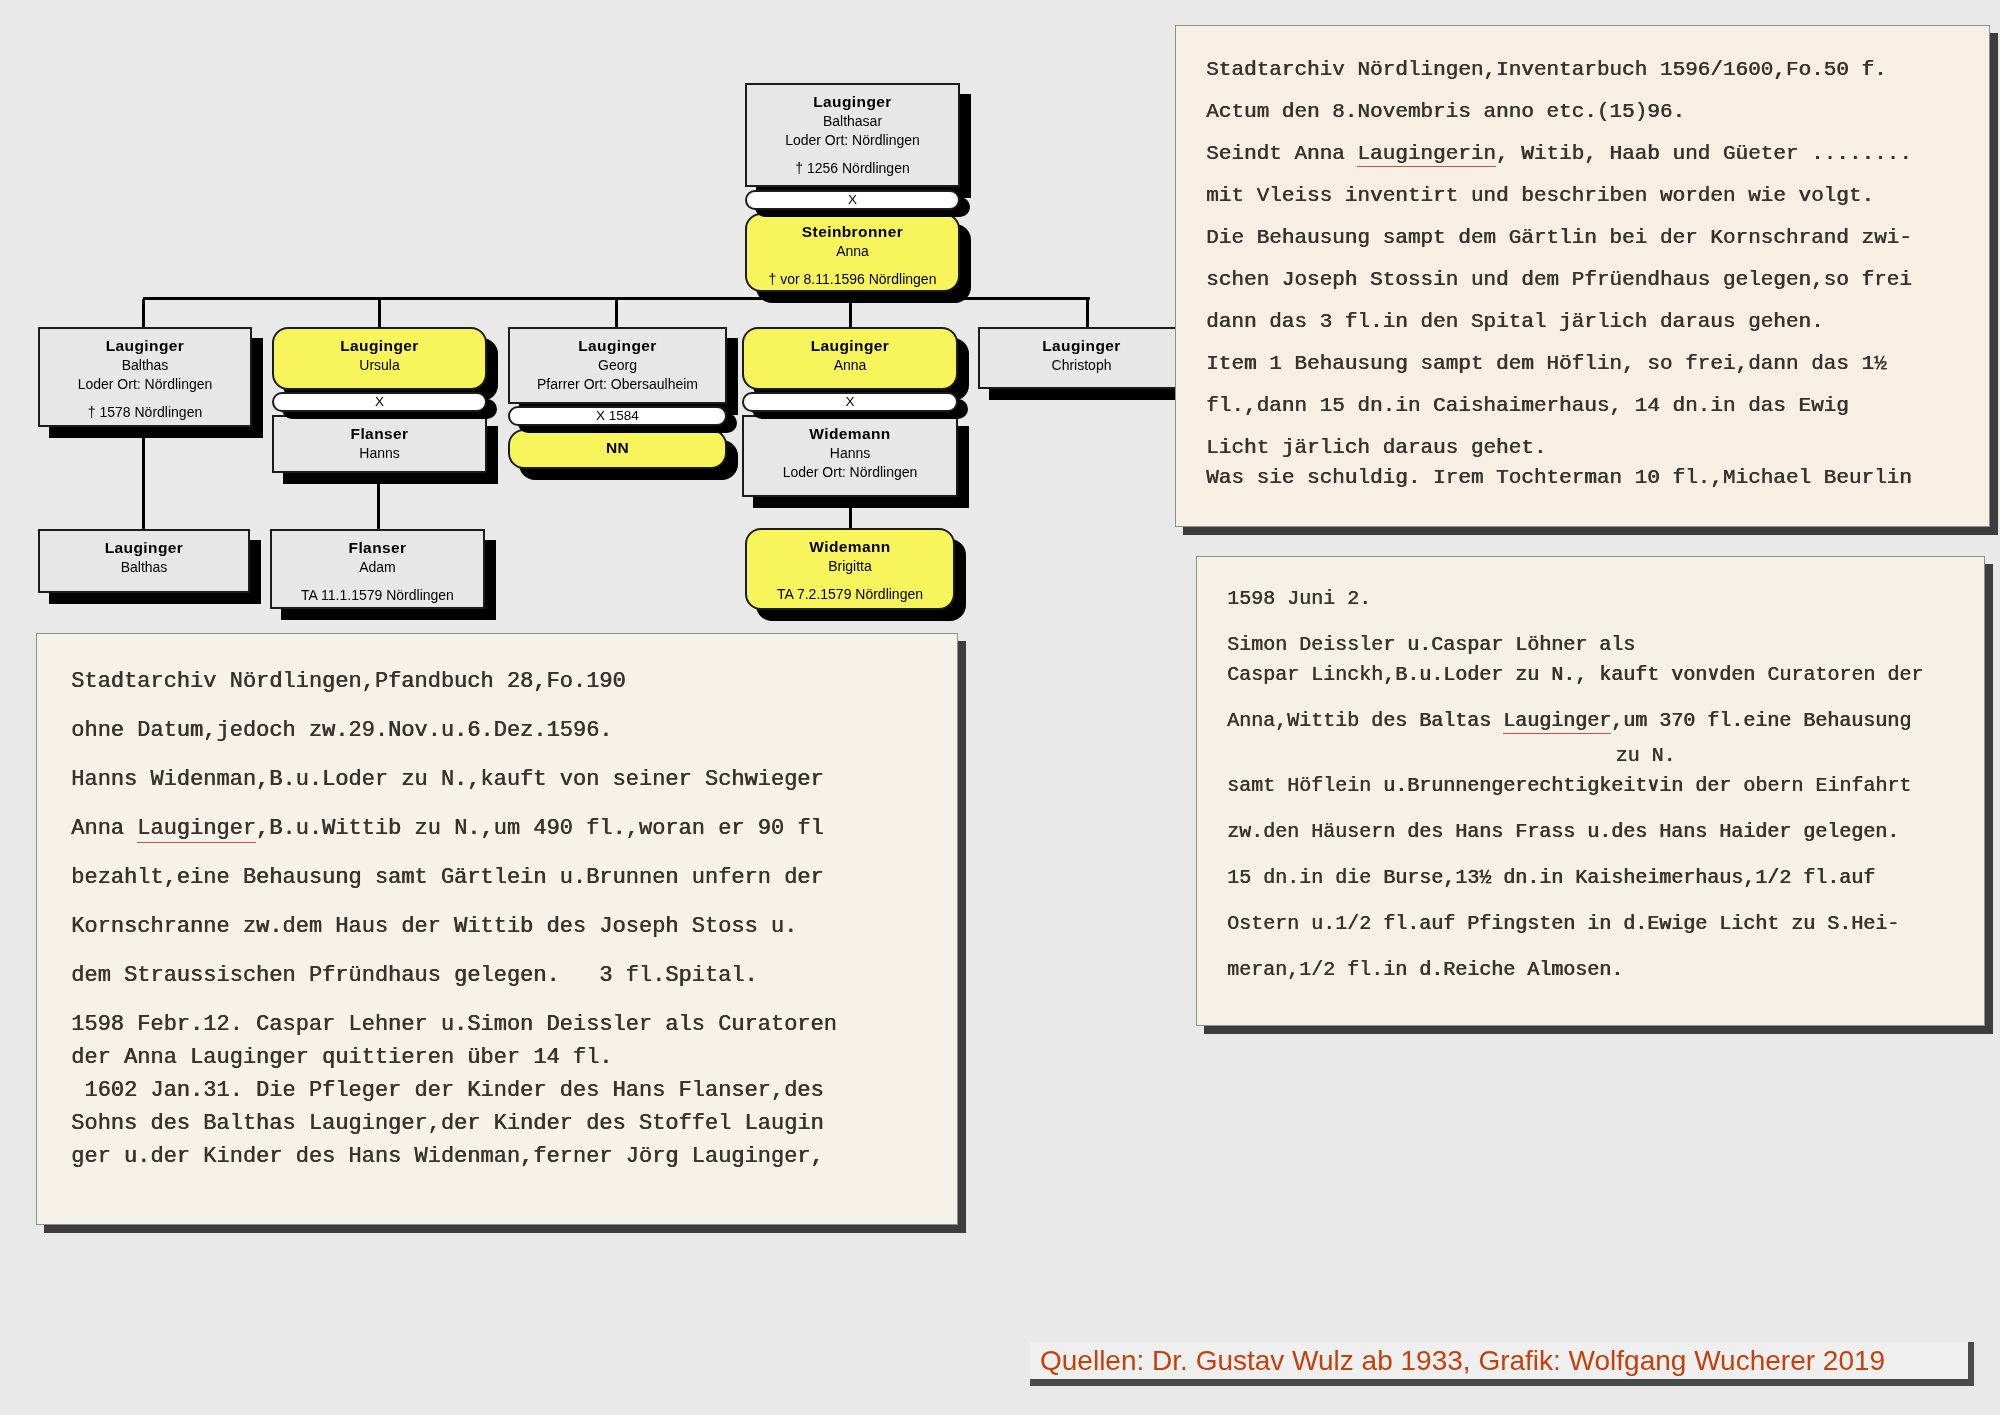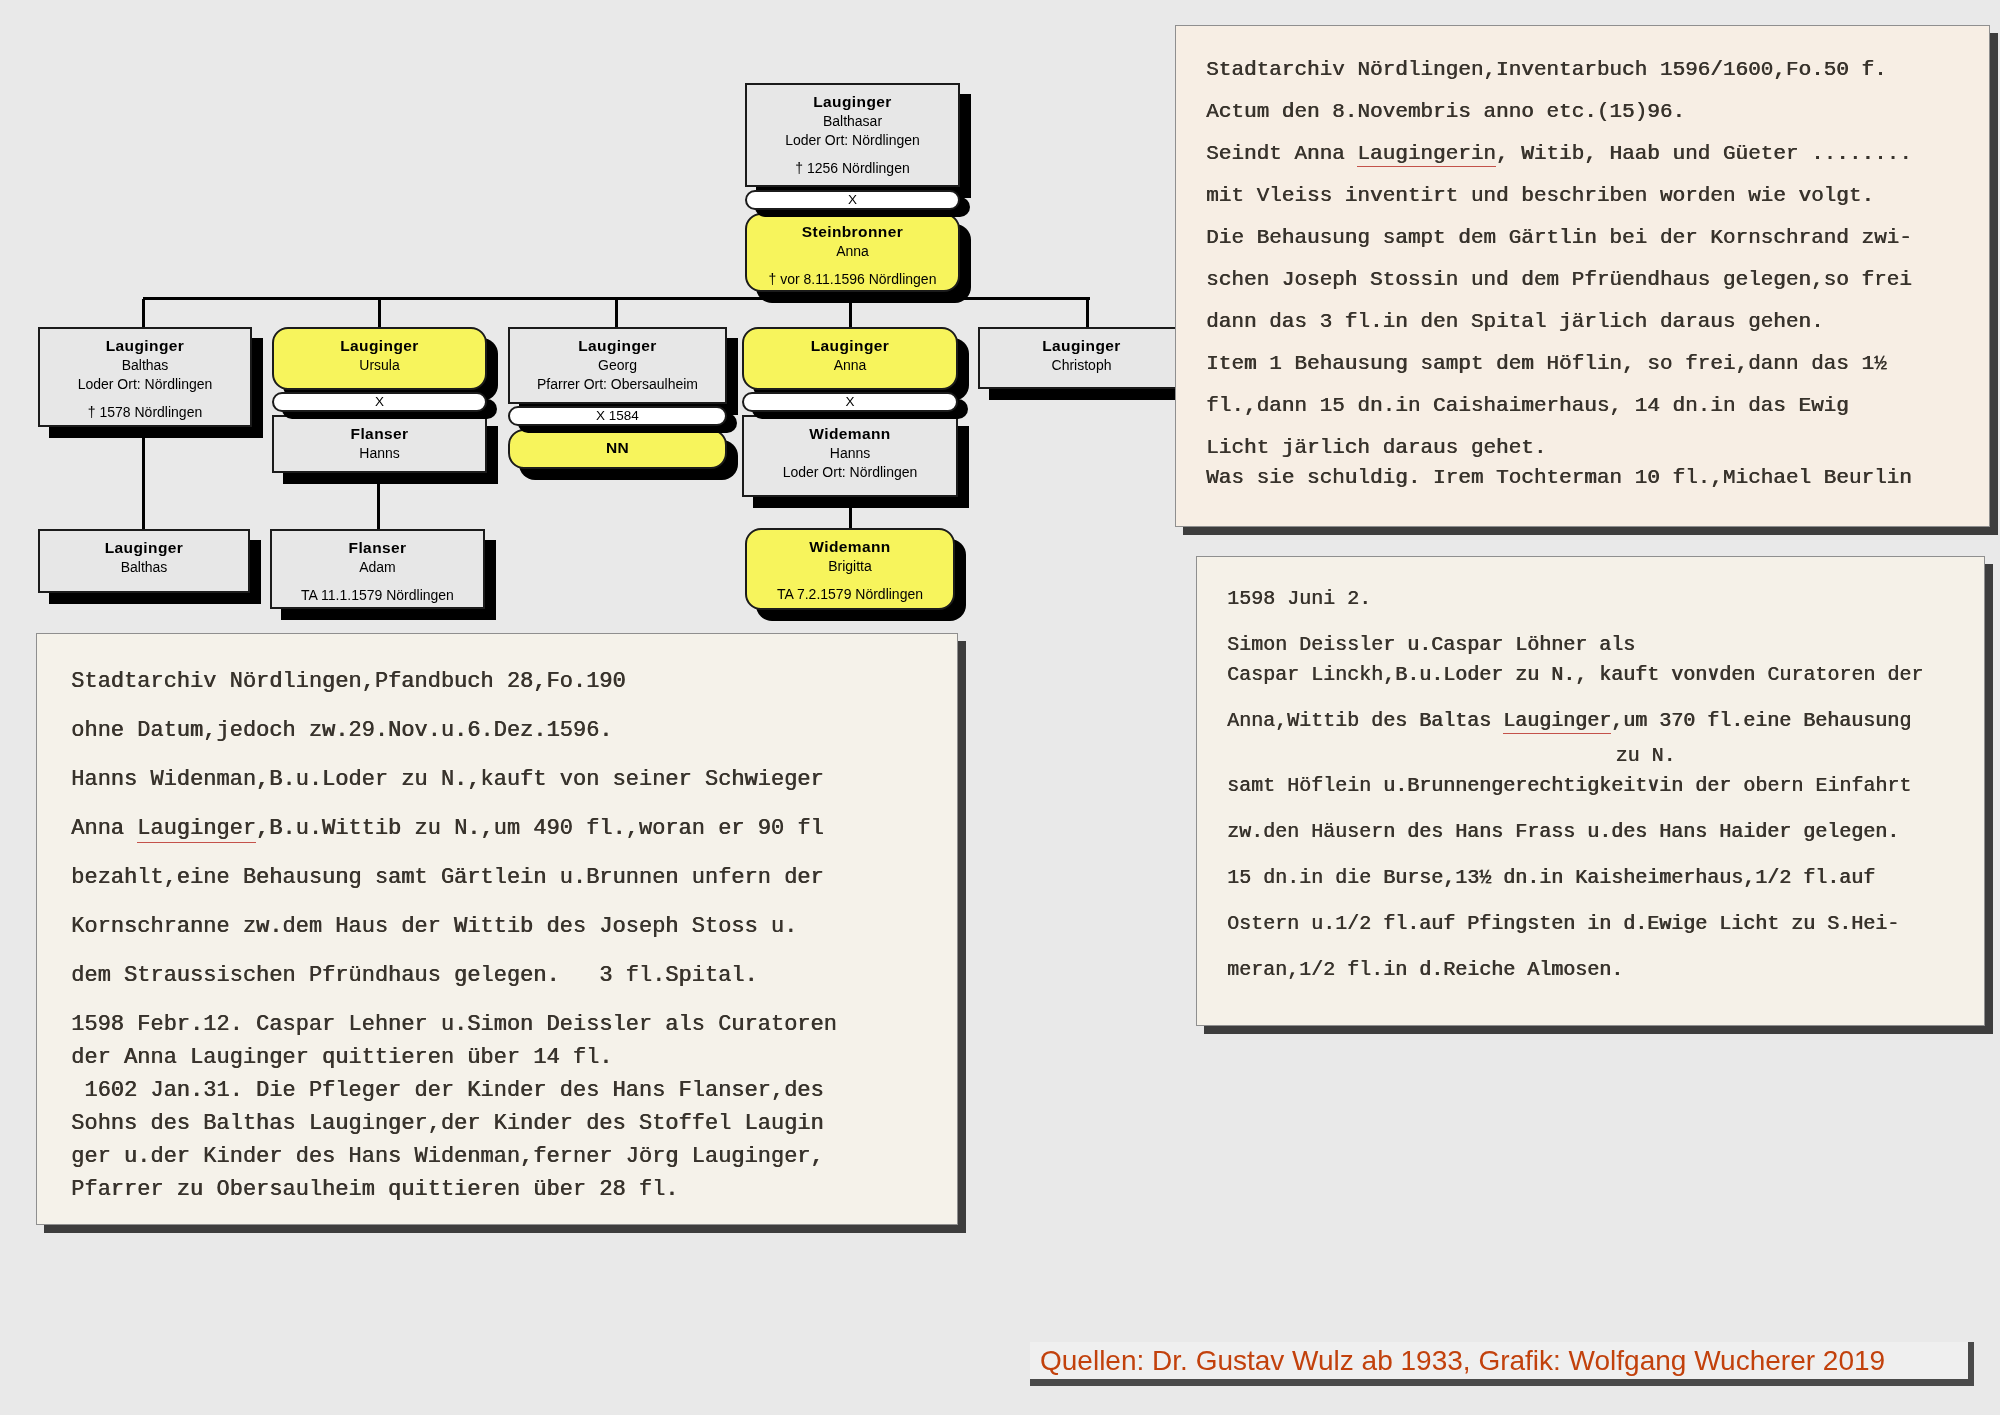--- a/index.html
+++ b/index.html
@@ -196,21 +196,20 @@
     <div class="tline">Hanns Widenman,B.u.Loder zu N.,kauft von seiner Schwieger</div>
     <div class="tline">Anna <span class="ru">Lauginger</span>,B.u.Wittib zu N.,um 490 fl.,woran er 90 fl</div>
     <div class="tline">bezahlt,eine Behausung samt Gärtlein u.Brunnen unfern der</div>
     <div class="tline">Kornschranne zw.dem Haus der Wittib des Joseph Stoss u.</div>
     <div class="tline">dem Straussischen Pfründhaus gelegen.   3 fl.Spital.</div>
     <div class="tline tight">1598 Febr.12. Caspar Lehner u.Simon Deissler als Curatoren</div>
     <div class="tline tight">der Anna Lauginger quittieren über 14 fl.</div>
     <div class="tline tight"> 1602 Jan.31. Die Pfleger der Kinder des Hans Flanser,des</div>
     <div class="tline tight">Sohns des Balthas Lauginger,der Kinder des Stoffel Laugin</div>
     <div class="tline tight">ger u.der Kinder des Hans Widenman,ferner Jörg Lauginger,</div>
-    <div class="tline tight">Pfarrer zu Obersaulheim quittieren über 28 fl.</div>
   </div>
 <div class="doc" id="doc3">
     <div class="tline">1598 Juni 2.</div>
     <div class="tline right tight">Simon Deissler u.Caspar Löhner als</div>
     <div class="tline">Caspar Linckh,B.u.Loder zu N., kauft von∨den Curatoren der</div>
     <div class="tline semi">Anna,Wittib des Baltas <span class="ru">Lauginger</span>,um 370 fl.eine Behausung</div>
     <div class="tline insert tight">zu N.</div>
     <div class="tline">samt Höflein u.Brunnengerechtigkeit∨in der obern Einfahrt</div>
     <div class="tline">zw.den Häusern des Hans Frass u.des Hans Haider gelegen.</div>
     <div class="tline">15 dn.in die Burse,13½ dn.in Kaisheimerhaus,1/2 fl.auf</div>

